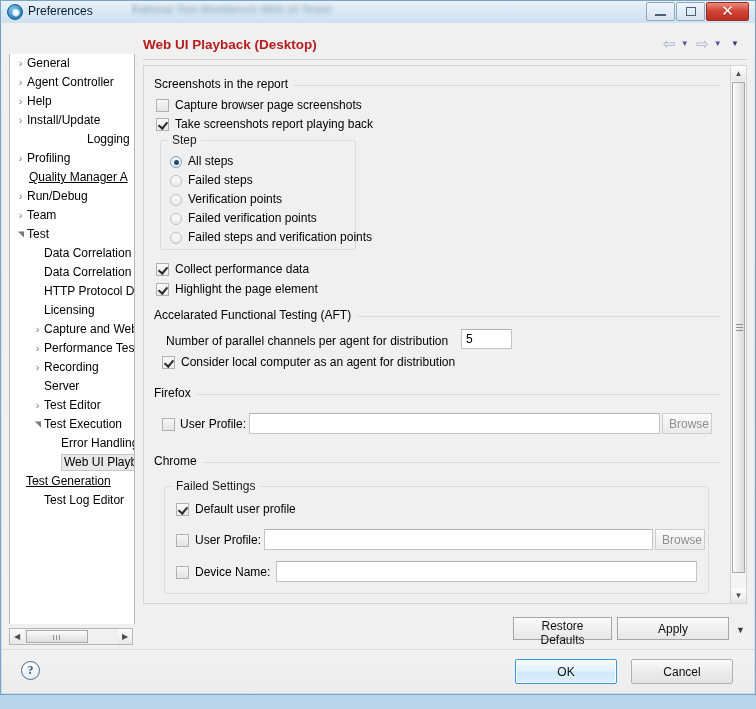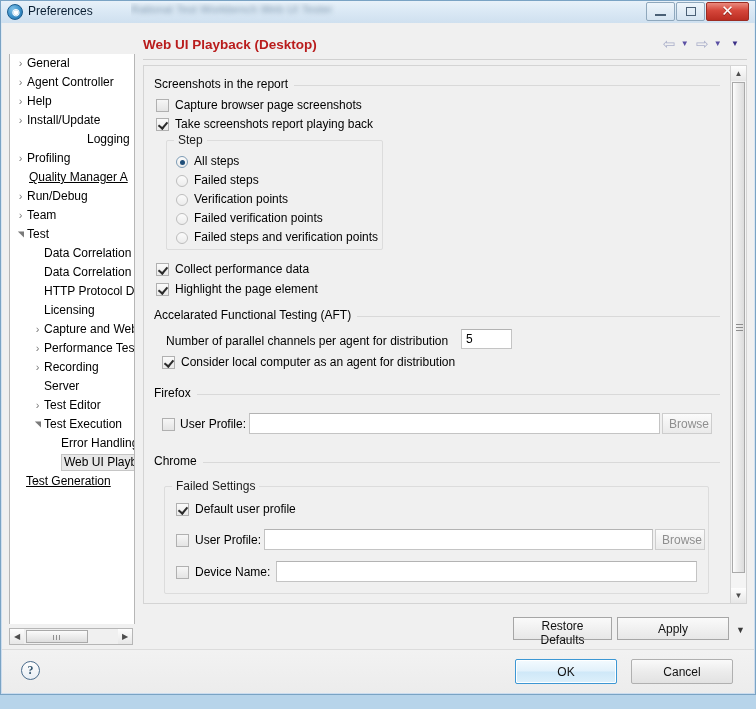--- a/index.html
+++ b/index.html
@@ -362,20 +362,23 @@
           <div class="tnode">
             <span class="lbl" style="position: absolute; left: 51px;">Error Handling</span>
           </div>
           <div class="tnode sel">
             <span class="lbl" style="position: absolute; left: 51px;">Web UI Playb</span>
           </div>
           <div class="tnode">
             <span class="arrow" style="left: 22px; font-size: 11px;">›</span>
             <span class="lbl" style="position: absolute; left: 16px; text-decoration: underline;">Test Generation</span>
           </div>
+          <div class="tnode">
+            <span class="lbl" style="position: absolute; left: 34px;">Test Log Editor</span>
+          </div>
         </div>
     </div>
     <div id="tree-hscroll">
       <div class="arw l">◀</div>
       <div class="thumb">
           <div class="grip"></div>
         </div>
       <div class="arw r">▶</div>
     </div>
 
@@ -399,21 +402,21 @@
             <div class="line"></div>
             <div class="lbl">Screenshots in the report</div>
           </div>
 
           <div class="cb" style="left:12px;top:33px;"></div>
           <div class="cb-label" style="left:31px;top:32px;">Capture browser page screenshots</div>
 
           <div class="cb on" style="left:12px;top:52px;"></div>
           <div class="cb-label" style="left:31px;top:51px;">Take screenshots report playing back</div>
 
-          <div class="group" style="left:22px;top:74px;width:217px;height:110px;">
+          <div class="group" style="left:16px;top:74px;width:196px;height:110px;">
             <div class="gframe"></div>
             <div class="gtitle">Step</div>
 
             <div class="rb on" style="left:10px;top:16px;"></div>
             <div class="rb-label" style="left:28px;top:14px;">All steps</div>
 
             <div class="rb" style="left:10px;top:35px;"></div>
             <div class="rb-label" style="left:28px;top:33px;">Failed steps</div>
 
             <div class="rb" style="left:10px;top:54px;"></div>

